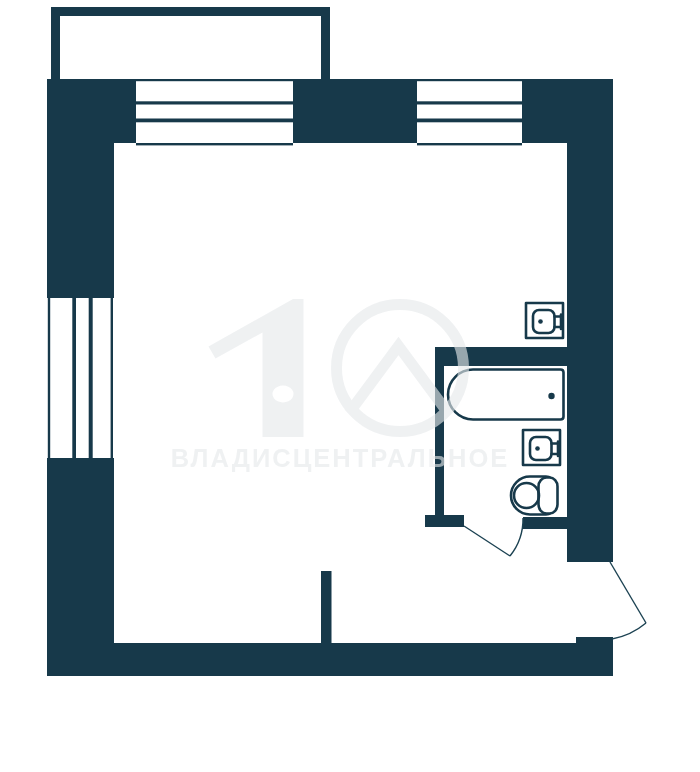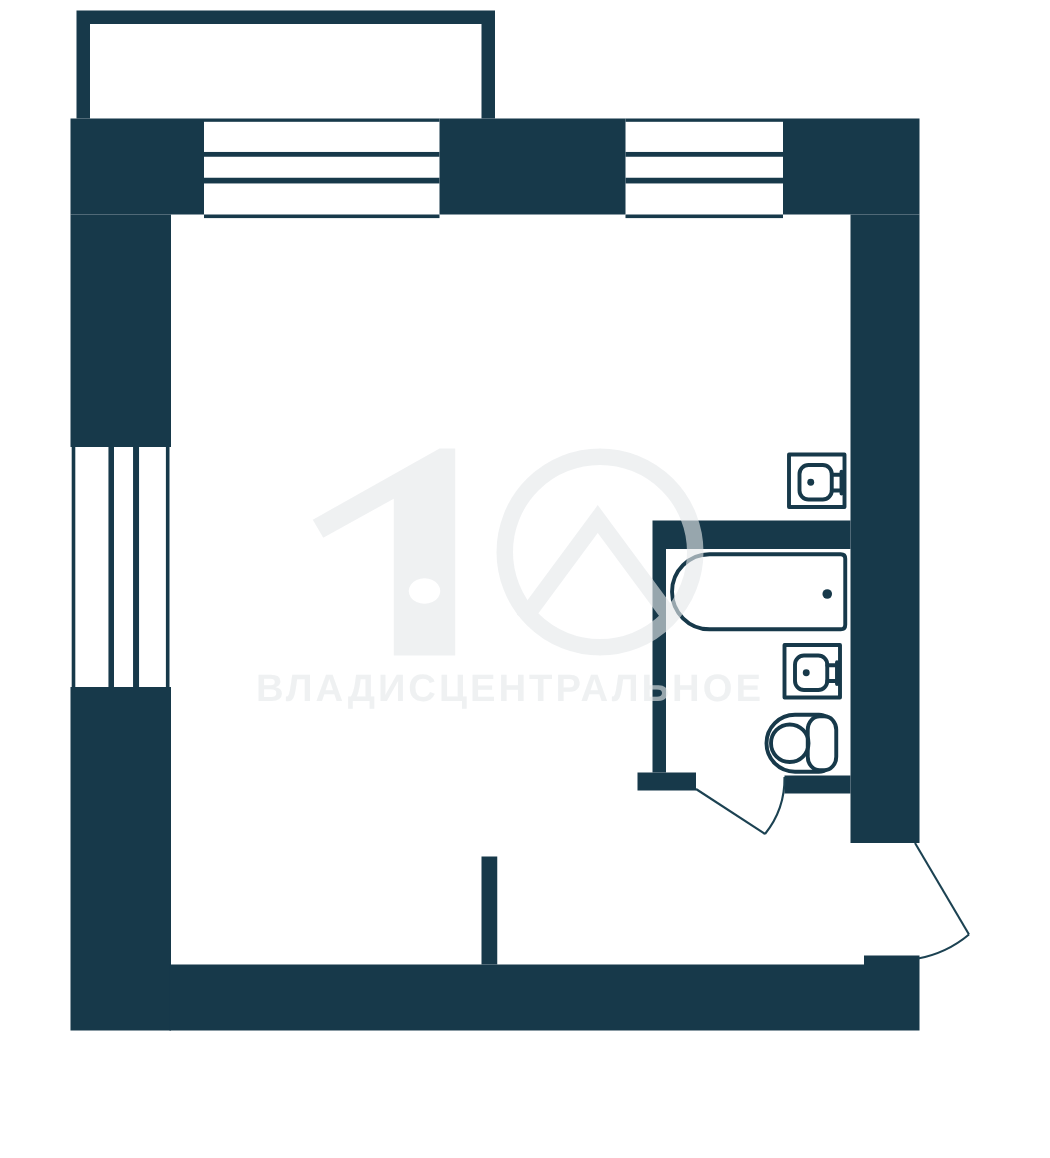--- a/index.html
+++ b/index.html
@@ -1,16 +1,16 @@
 <!DOCTYPE html>
 <html><head>
 <meta charset="utf-8">
 <style>
   html,body{margin:0;padding:0;background:#ffffff;}
-  .plan{position:relative;width:700px;height:772px;background:#ffffff;overflow:hidden;
+  .plan{position:relative;width:700px;height:676px;background:#ffffff;overflow:hidden;
         font-family:"Liberation Sans",sans-serif;}
   .plan svg{position:absolute;left:0;top:0;}
   .wm{opacity:0.62;}
   .wm-text{fill:#E6E9EB;font-family:"Liberation Sans",sans-serif;font-weight:bold;
            font-size:25.5px;letter-spacing:2px;}
   .dot{fill:#17394A;stroke:none;}
 </style>
 </head>
 <body>
 

